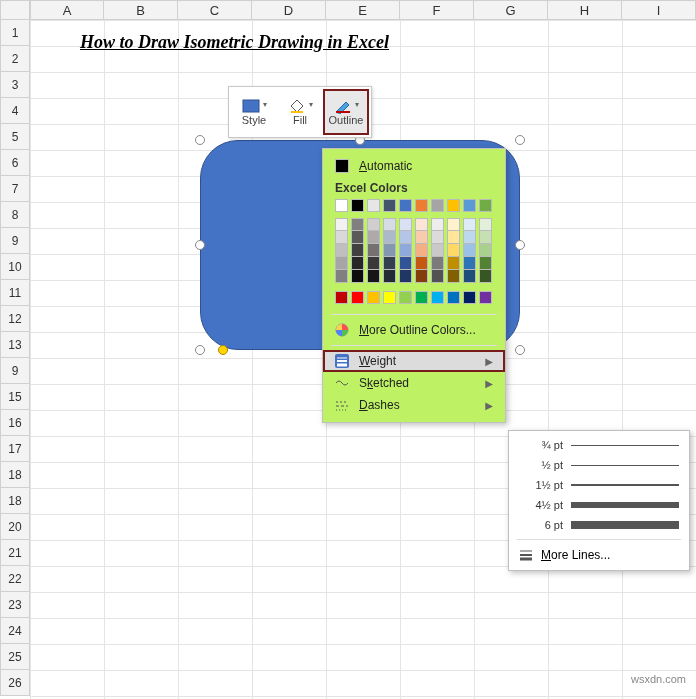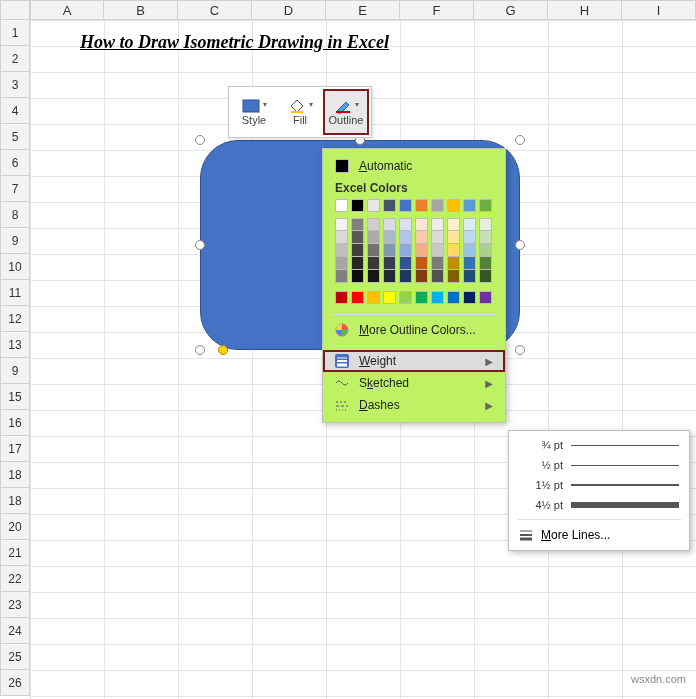--- a/index.html
+++ b/index.html
@@ -322,20 +322,24 @@
         <div class="w-line" style="border-top-width: 1px;"></div>
       </div>
       <div class="w-item">
         <div class="w-label">1½ pt</div>
         <div class="w-line" style="border-top-width: 2px;"></div>
       </div>
       <div class="w-item">
         <div class="w-label">4½ pt</div>
         <div class="w-line" style="border-top-width: 6px;"></div>
       </div>
+      <div class="w-item">
+        <div class="w-label">6 pt</div>
+        <div class="w-line" style="border-top-width: 8px;"></div>
+      </div>
       <div class="hr"></div>
       <div class="w-item">
         <span class="ic-box">
           <svg width="14" height="14">
             <line x1="1" y1="3" x2="13" y2="3" stroke="#555"></line>
             <line x1="1" y1="7" x2="13" y2="7" stroke="#555" stroke-width="2"></line>
             <line x1="1" y1="11" x2="13" y2="11" stroke="#555" stroke-width="3"></line>
           </svg>
         </span>
         <span><span class="u">M</span>ore Lines...</span>

